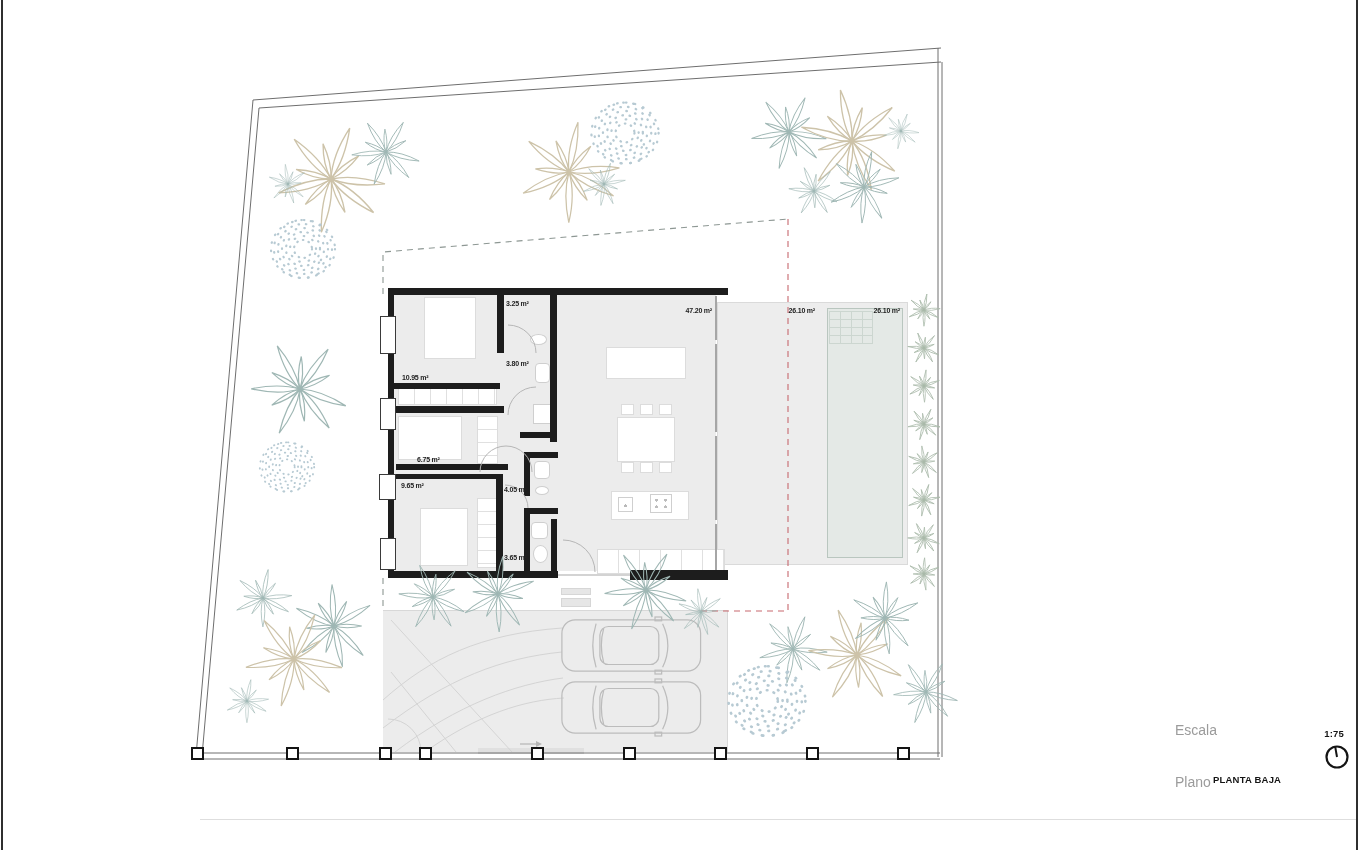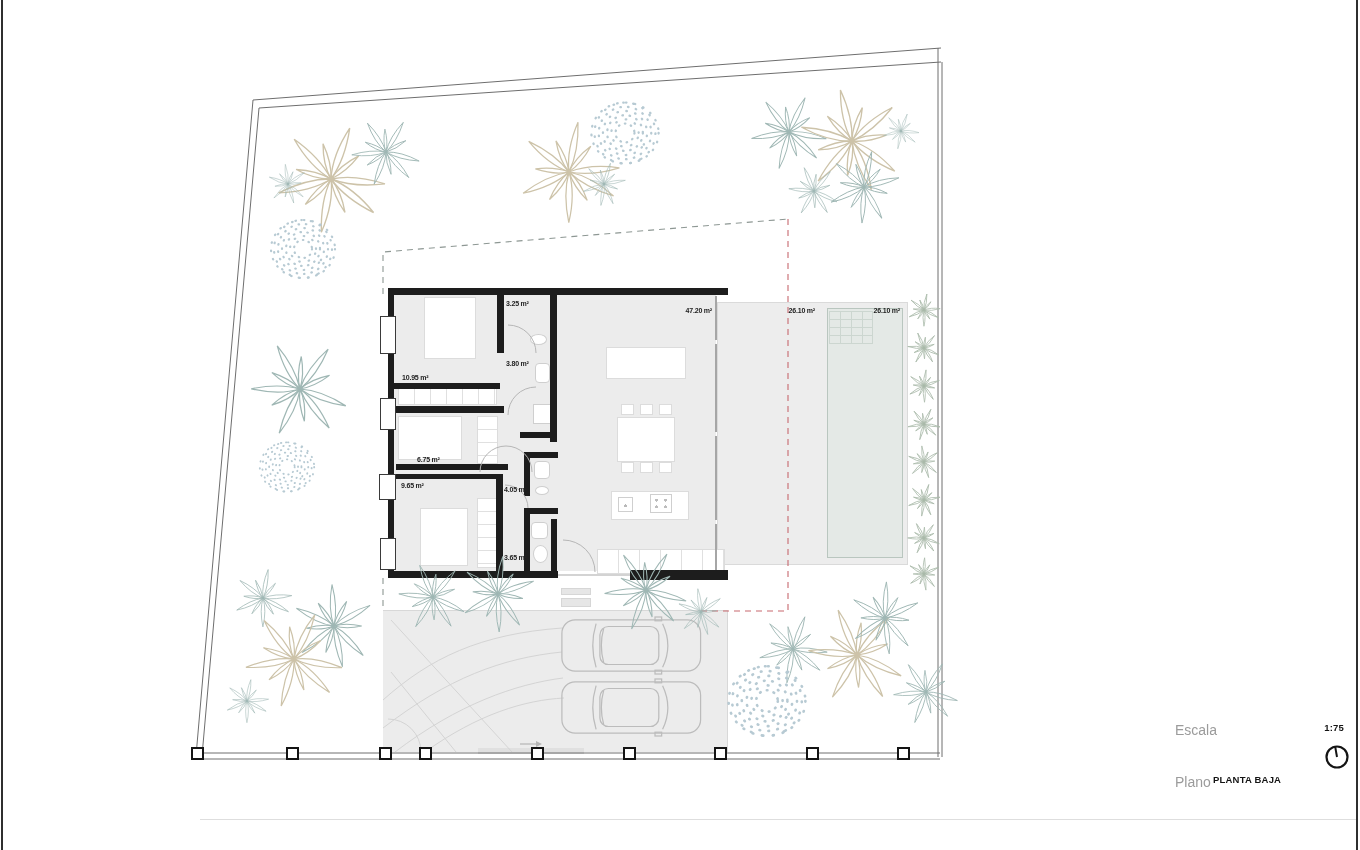--- a/index.html
+++ b/index.html
@@ -264,21 +264,21 @@
     <span class="lbl" style="left:401px;top:481px;">9.65 m²</span>
     <span class="lbl" style="left:504px;top:485px;">4.05 m²</span>
     <span class="lbl" style="left:504px;top:553px;">3.65 m²</span>
     <span class="lbl lblr" style="left:662px;top:306px;">47.20 m²</span>
     <span class="lbl lblr" style="left:765px;top:306px;">26.10 m²</span>
     <span class="lbl lblr" style="left:850px;top:306px;">26.10 m²</span>
   </div>
 
   <div class="titleblock">
     <span class="tb-muted" style="left:15px;top:22px;">Escala</span>
-    <span class="tb-strong" style="right:16px;top:22px;">1:75</span>
+    <span class="tb-strong" style="right:16px;top:28px;">1:75</span>
     <svg style="position:absolute;left:162px;top:42px;" width="30" height="30" viewBox="0 0 30 30">
       <circle cx="15" cy="15" r="10.5" fill="none" stroke="#141414" stroke-width="2.2"></circle>
       <line x1="15" y1="4.5" x2="15" y2="15" stroke="#141414" stroke-width="2" transform="rotate(-10 15 15)"></line>
     </svg>
     <span class="tb-muted" style="left:15px;top:74px;">Plano</span>
     <span class="tb-strong" style="left:53px;top:74px;">PLANTA BAJA</span>
   </div>
 
   <div class="edge" style="left:1px;"></div>
   <div class="edge" style="left:1356px;"></div>

